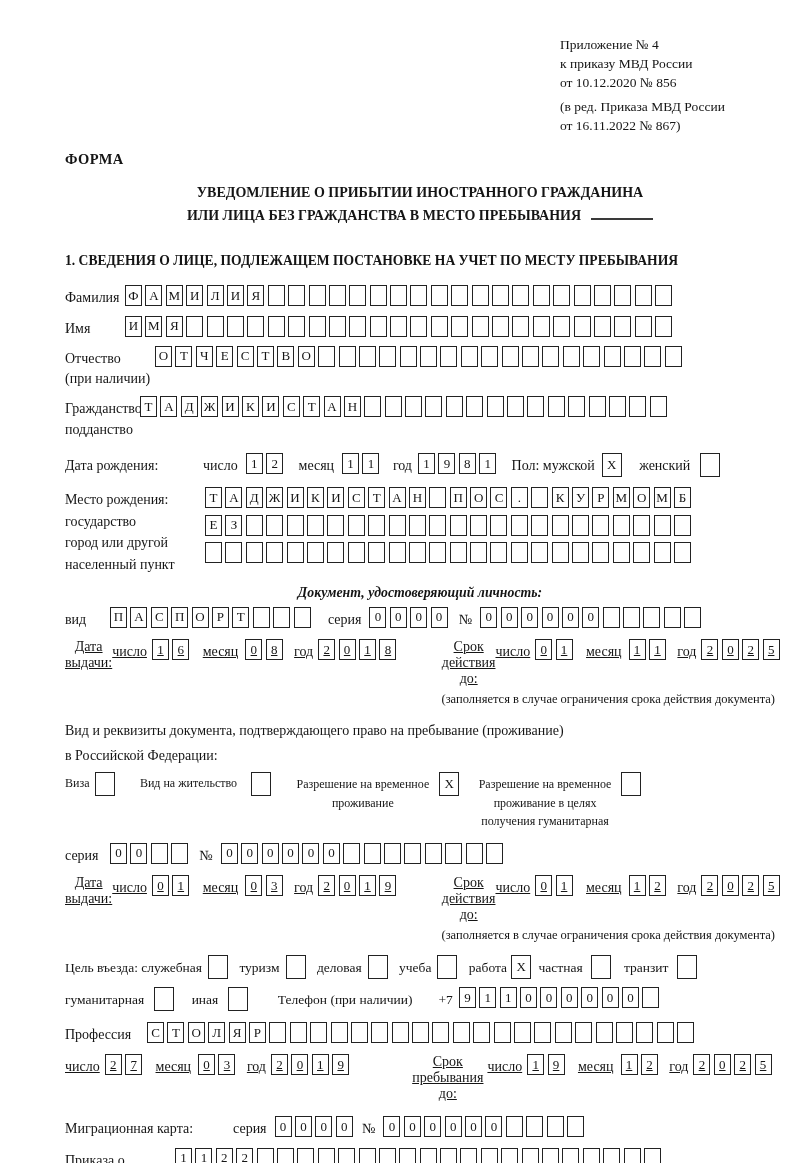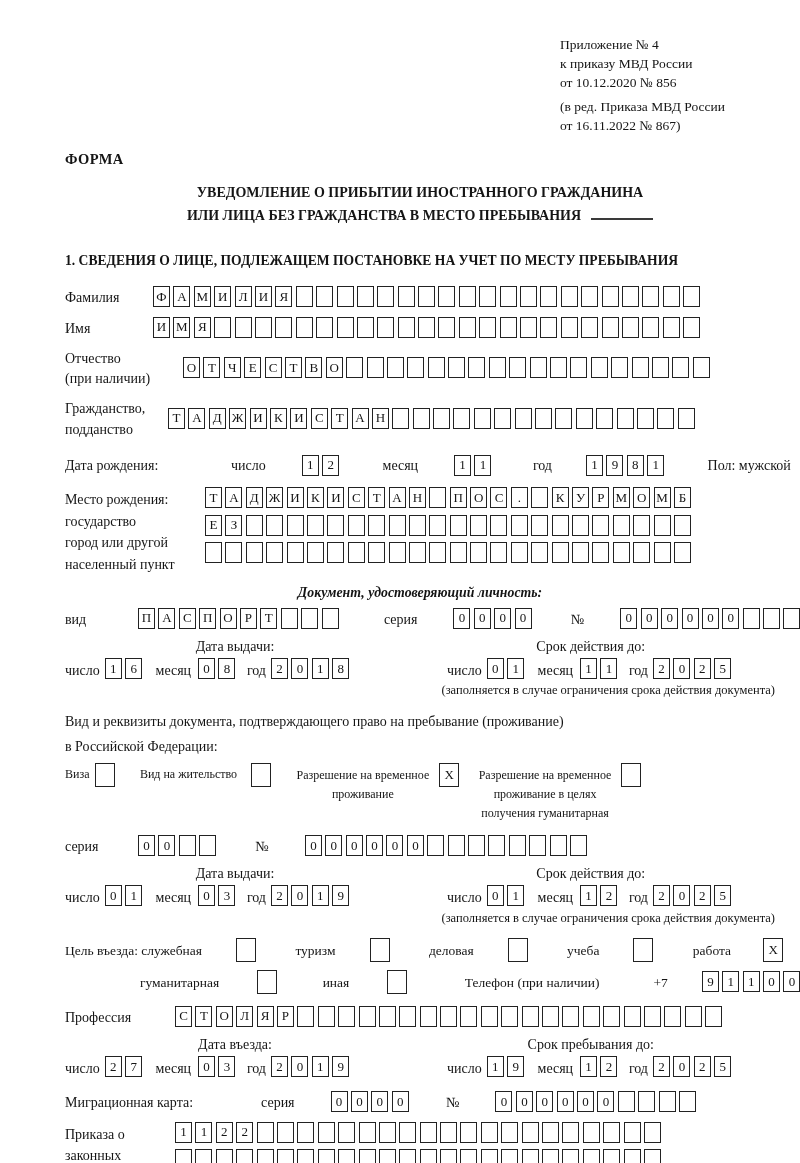--- a/index.html
+++ b/index.html
@@ -16,40 +16,40 @@
   .appendix .gap { height: 5px; }
   .forma { text-align: left; font-weight: bold; font-size: 14.5px; margin-top: 16px; letter-spacing: .4px; }
 
   
   .title { text-align: center; font-weight: bold; font-size: 14px; margin-top: 14px; line-height: 1.6; }
   .blank-line { display: inline-block; width: 62px; border-bottom: 2px solid #3a3a3a; height: 14px; margin-left: 10px; }
 
   .sec1 { font-weight: bold; font-size: 13.6px; margin-top: 26px; }
 
   
-  .row { display: flex; align-items: center; margin-top: 7px; gap: 28px; }
+  .row { display: flex; align-items: flex-start; margin-top: 7px; }
   .lbl { font-size: 14px; line-height: 1.45; padding-top: 3px; flex-shrink: 0; }
   .cells { display: flex; flex-shrink: 0; }
   .cell {
     width: 17px; height: 21px; border: 1.6px solid #222;
     margin-right: 3.4px; display: inline-flex; align-items: center; justify-content: center;
     font-size: 13px; background: #fff;
   }
   .cb .cell { width: 20px; height: 24px; }
 
   
   .twocol { display: flex; align-items: flex-start; margin-top: 10px; }
   .lblcol { flex-shrink: 0; font-size: 14px; line-height: 1.55; padding-top: 2px; }
   .rowscol .cells { margin-bottom: 6.5px; }
 
   .center-head { text-align: center; font-weight: bold; font-size: 13.8px; margin-top: 9px; font-style: italic; }
 
   
   .drow { display: flex; margin-top: 9px; }
-  .dg { display: flex; flex-direction: column; }
+  .dg { display: flex; flex-direction: row; text-decoration: underline; }
   .dhead { text-align: center; font-size: 14px; margin-bottom: 3px; }
   .dline { display: flex; align-items: flex-start; }
   .dline .lbl { padding-top: 3px; }
   .note { text-align: right; font-size: 12.5px; margin-top: 2px; }
 
   .para { font-size: 14px; margin-top: 12px; line-height: 1.75; }
 
   .permits { display: flex; align-items: flex-start; margin-top: 4px; }
   .permits .lbl, .permits .plbl { font-size: 12px; }
   .plbl { text-align: center; line-height: 1.55; padding-top: 3px; }
@@ -552,21 +552,21 @@
     <span class="cells cb" style="margin-left:8px">
         <span class="cell"></span>
       </span>
     <span class="lbl" style="margin-left:10px">транзит</span>
     <span class="cells cb" style="margin-left:8px">
         <span class="cell"></span>
       </span>
   </div>
 
   <div class="row purpose" style="margin-top:8px">
-    <span class="lbl" style="margin-left:75px">гуманитарная</span>
+    <span class="lbl" style="">гуманитарная</span>
     <span class="cells cb" style="margin-left:10px">
         <span class="cell"></span>
       </span>
     <span class="lbl" style="margin-left:14px">иная</span>
     <span class="cells cb" style="margin-left:10px">
         <span class="cell"></span>
       </span>
     <span class="lbl" style="margin-left:26px">Телефон (при наличии)</span>
     <span class="lbl" style="margin-left:26px">+7</span>
     <span class="cells" style="margin-left:6px">
@@ -611,21 +611,20 @@
         <span class="cell"></span>
         <span class="cell"></span>
         <span class="cell"></span>
         <span class="cell"></span>
         <span class="cell"></span>
       </span>
   </div>
 
   <div class="drow">
     <div class="dg" style="width:340px">
-      <div class="dhead">Дата въезда:</div>
       <div class="dline">
         <span class="lbl">число</span>
         <span class="cells" style="margin-left:5px">
             <span class="cell">2</span>
             <span class="cell">7</span>
           </span>
         <span class="lbl" style="margin:0 7px 0 10px">месяц</span>
         <span class="cells">
             <span class="cell">0</span>
             <span class="cell">3</span>

